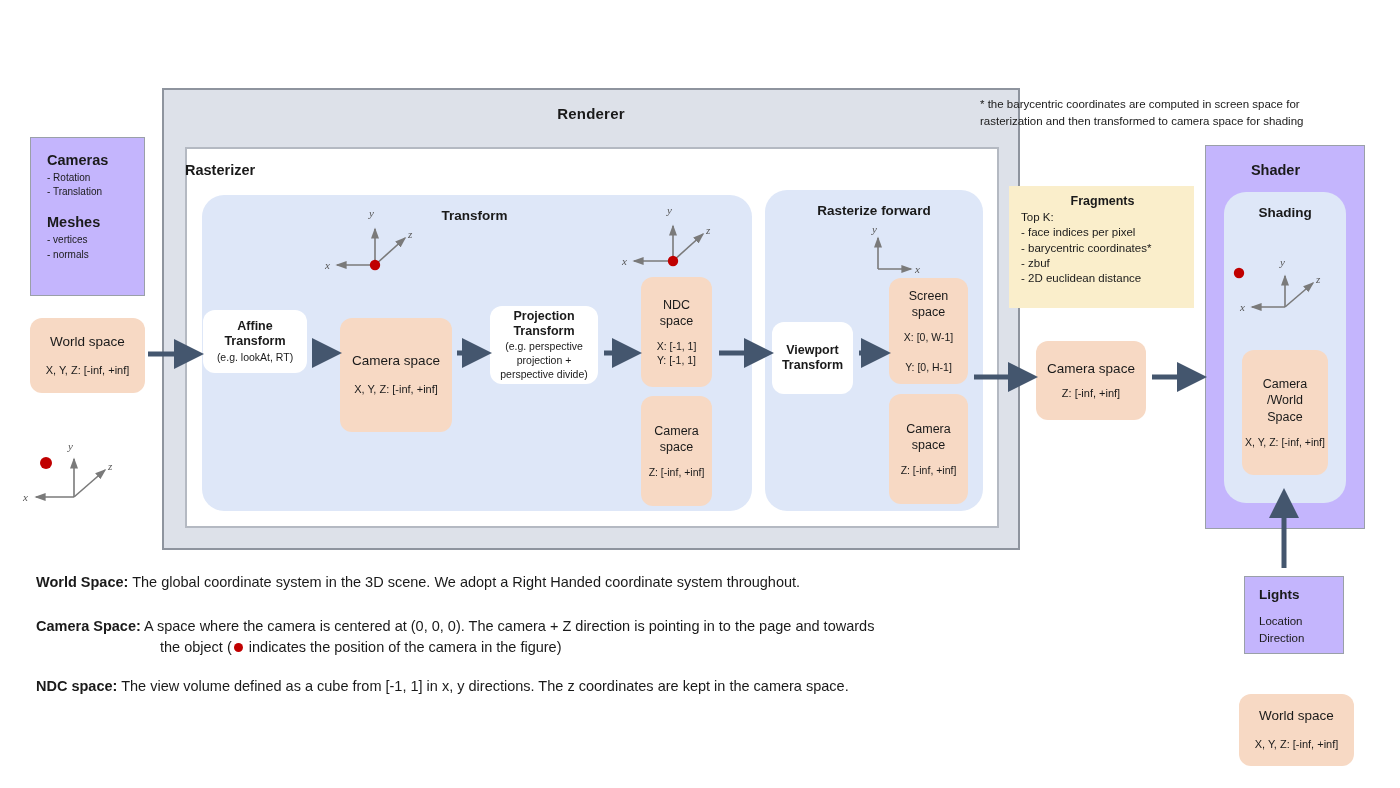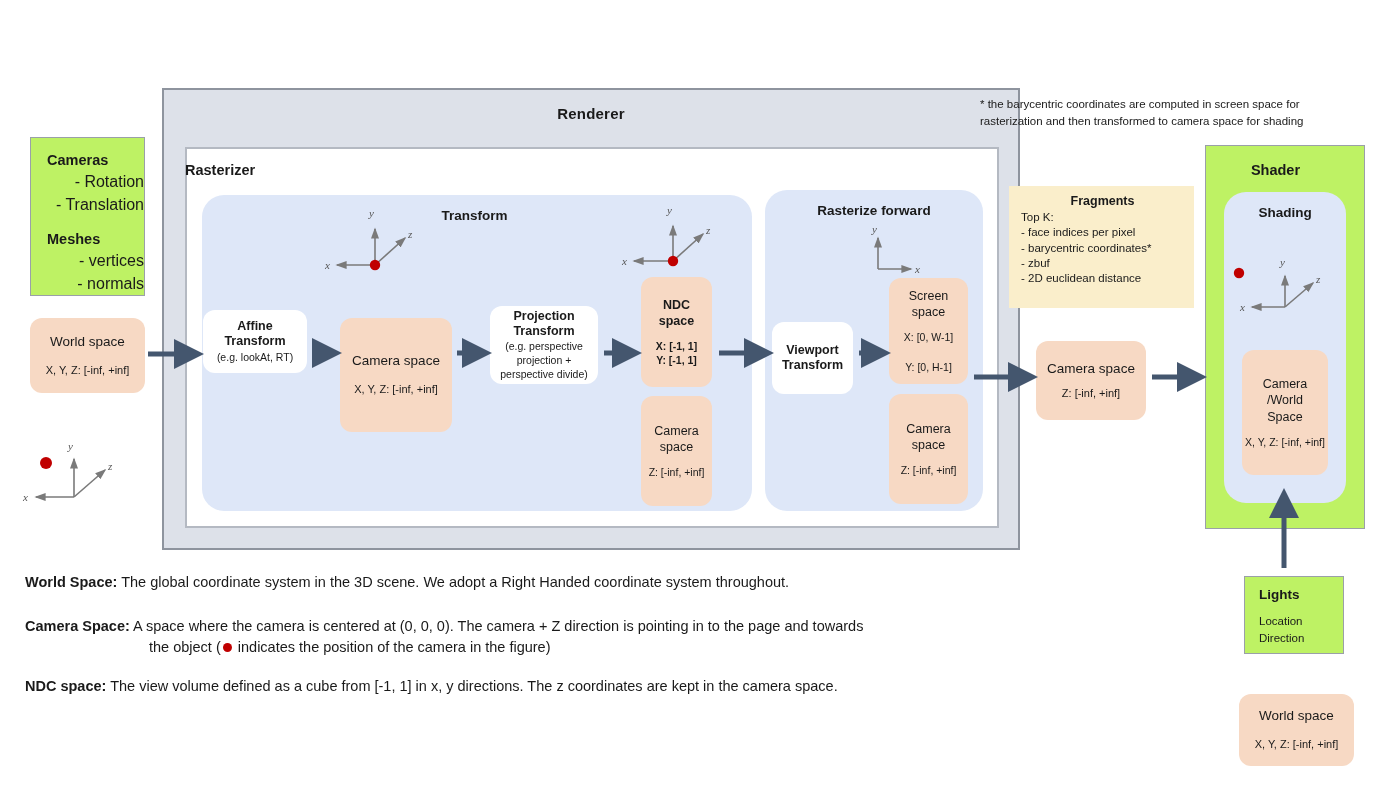--- a/index.html
+++ b/index.html
@@ -58,60 +58,60 @@
   .peachbox{
     background:#f7d9c4;border-radius:12px;display:flex;flex-direction:column;
     align-items:center;justify-content:center;text-align:center;
   }
   .pb-title{font-size:13.5px;line-height:1.25;}
   .pb-sub{font-size:11px;line-height:1.3;margin-top:12px;}
   .pb-sub-tight{font-size:11px;line-height:1.3;margin-top:8px;}
 
   #world-space-box{left:30px;top:318px;width:115px;height:75px;}
   #camera-space-1{left:340px;top:318px;width:112px;height:114px;}
-  #ndc-box{left:641px;top:277px;width:71px;height:110px;font-weight:bold;}
+  #ndc-box{left:641px;top:277px;width:71px;height:110px;}
   #camera-space-2{left:641px;top:396px;width:71px;height:110px;}
   #screen-box{left:889px;top:278px;width:79px;height:106px;}
   #camera-space-3{left:889px;top:394px;width:79px;height:110px;}
   #camera-space-4{left:1036px;top:341px;width:110px;height:79px;}
   #camera-world-box{left:1242px;top:350px;width:86px;height:125px;}
   #world-space-box-2{left:1239px;top:694px;width:115px;height:72px;}
 
   .pb-title-small{font-size:12.5px;line-height:1.3;}
   .pb-sub-small{font-size:10.5px;line-height:1.35;margin-top:10px;}
 
   
   #fragments-box{
     left:1009px;top:186px;width:185px;height:122px;background:#faeecb;
     padding:8px 10px 6px 12px;
   }
   #fragments-title{font-weight:bold;font-size:12.5px;text-align:center;margin-bottom:2px;}
   .frag-line{font-size:11.5px;line-height:1.33;}
 
   
-  .plainbox{background:#bef264;border:1px solid #9aa0a8;}
+  .plainbox{background:#c4b5fd;border:1px solid #9aa0a8;}
   #cameras-box{left:30px;top:137px;width:115px;height:159px;padding:14px 0 0 16px;}
   #lights-box{left:1244px;top:576px;width:100px;height:78px;padding:10px 0 0 14px;}
   #shader-card{left:1205px;top:145px;width:160px;height:384px;}
   #shader-title{left:1205px;top:162px;width:141px;text-align:center;font-weight:bold;font-size:14.5px;}
 
   .hdr{font-weight:bold;font-size:14.5px;margin-bottom:3px;}
   .hdr2{font-weight:bold;font-size:14.5px;margin-top:15px;margin-bottom:3px;}
-  .li{font-size:16px;line-height:1.42;text-align:right;}
+  .li{font-size:10px;line-height:1.42;}
   .li-plain{font-size:11.5px;line-height:1.45;}
   #lights-title{font-weight:bold;font-size:13.5px;margin-bottom:11px;}
 
   
   .arrow{pointer-events:none;}
 
   
   .gizmo{pointer-events:none;}
 
   
-  #legend{left:25px;top:572px;width:1120px;}
+  #legend{left:36px;top:572px;width:1120px;}
   .legend-row{font-size:14.5px;line-height:1.45;margin-bottom:23px;position:relative;}
   .legend-row b{font-weight:bold;}
   .legend-indent{display:block;padding-left:124px;}
   .reddot{
     display:inline-block;width:9px;height:9px;border-radius:50%;
     background:#c00000;vertical-align:middle;margin:0 2px 2px 2px;
   }
 </style>
 </head>
 <body>

